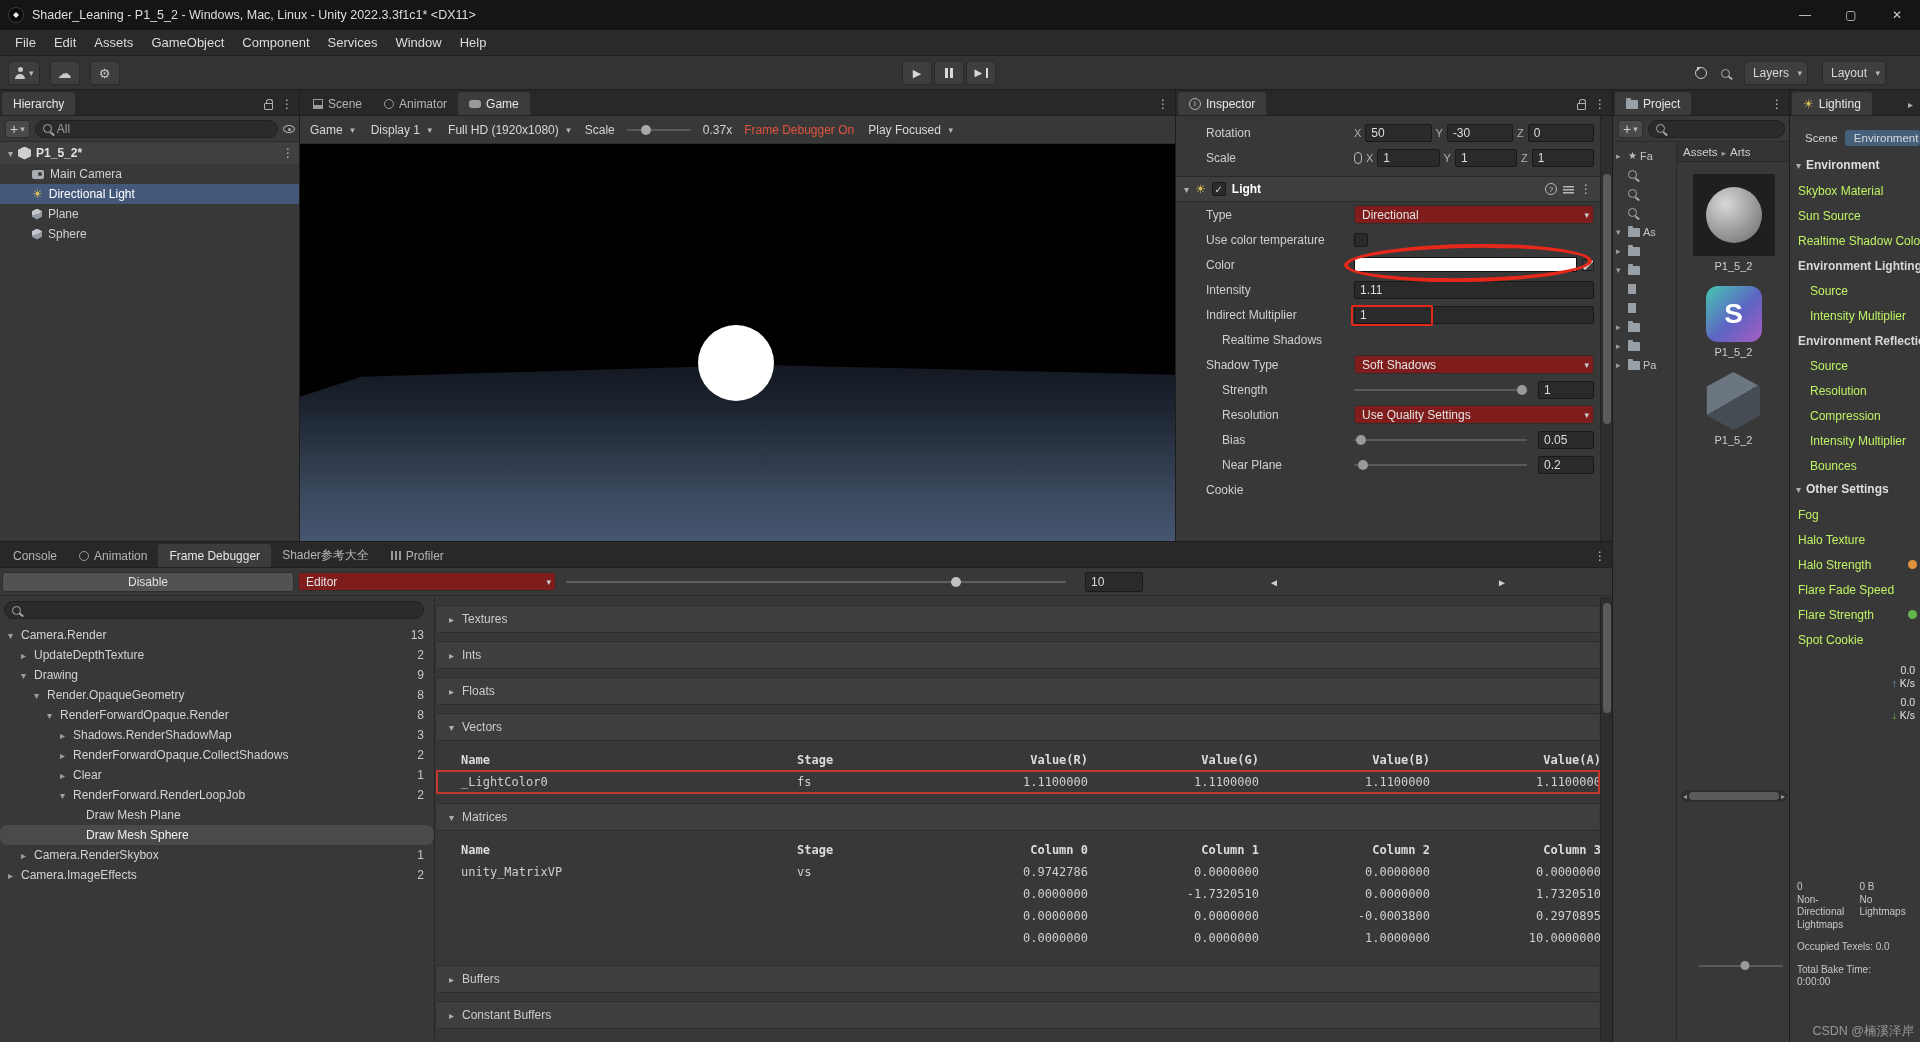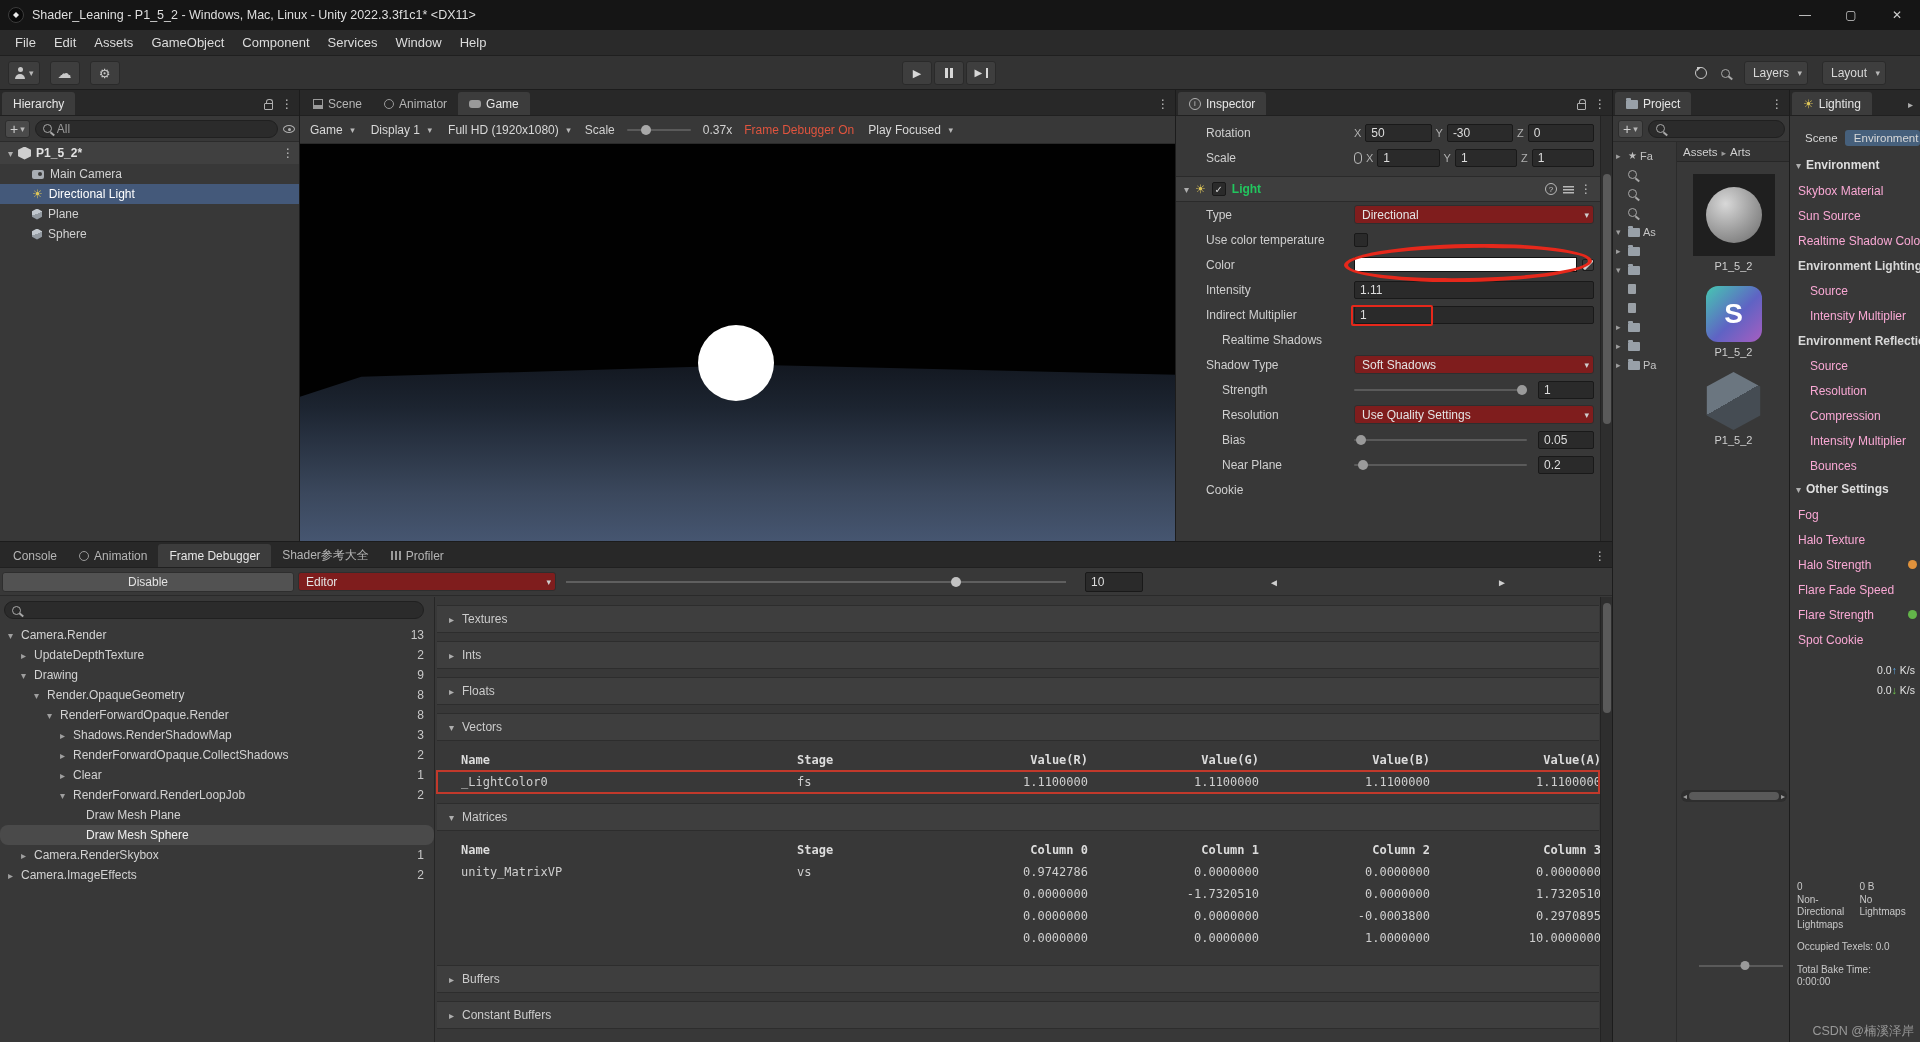--- a/index.html
+++ b/index.html
@@ -126,21 +126,21 @@
   .vec3 { gap:4px; }
   .axis-l { color:#b0b0b0; font-size:11px; flex:none; }
   .numfield { background:#2a2a2a; border:1px solid #191919; border-radius:2px; height:18px; padding:0 5px; display:flex; align-items:center; color:#dedede; min-width:0; }
   .vec3 .numfield { flex:1; }
   .grow { flex:1; }
   .dd { background:#7f1d1d; border:1px solid #2e2e2e; border-radius:3px; height:19px; display:flex; align-items:center; padding:0 16px 0 7px; position:relative; color:#e4e4e4; white-space:nowrap; overflow:hidden; }
   .dd::after { content:"▾"; position:absolute; right:4px; font-size:9px; color:#cfcfcf; }
   .checkbox { width:14px; height:14px; background:#2a2a2a; border:1px solid #191919; border-radius:2px; display:flex; align-items:center; justify-content:center; flex:none; }
   .checkbox.checked::after { content:"✓"; color:#d8d8d8; font-size:10px; }
   .comp-header { display:flex; align-items:center; gap:6px; height:26px; padding:0 8px; border-top:1px solid #2a2a2a; border-bottom:1px solid #2a2a2a; background:#3e3e3e; margin-top:6px; }
-  .comp-title { font-weight:bold; color:#22c55e; }
+  .comp-title { font-weight:bold; color:#ffffff; }
   .color-swatch { flex:1; height:15px; background:#fff; border:1px solid #111; }
   .uslider { position:relative; flex:1; height:2px; background:#5a5a5a; border-radius:1px; margin-right:6px; }
   .uslider .knob { position:absolute; top:-4px; width:10px; height:10px; border-radius:50%; background:#9a9a9a; transform:translateX(-50%); }
   .slider-val { width:56px; flex:none; }
   .vscroll { position:absolute; top:26px; bottom:0; right:0; width:13px; background:#2e2e2e; border-left:1px solid #232323; }
   .vscroll .thumb { position:absolute; left:2px; right:2px; border-radius:6px; background:#5a5a5a; }
   .ann { position:absolute; border:3px solid #e6281b; pointer-events:none; z-index:5; }
   #ann-color { left:168px; top:128px; width:248px; height:38px; border-width:4px; border-radius:50%; transform:rotate(-1deg); }
   #ann-intensity { left:175px; top:189px; width:82px; height:21px; border-width:2px; border-radius:2px; }
 
@@ -190,25 +190,25 @@
   .proj-hscroll .hthumb { flex:1; height:8px; margin:0 2px; background:#5a5a5a; border-radius:4px; }
   .proj-zoom { position:absolute; left:86px; width:84px; top:875px; height:2px; background:#5a5a5a; }
   .proj-zoom .knob { position:absolute; top:-4px; left:55%; width:9px; height:9px; border-radius:50%; background:#9a9a9a; transform:translateX(-50%); }
 
   
   .lt-content { position:absolute; top:26px; left:0; right:0; bottom:0; overflow:hidden; }
   .lt-tabs { display:flex; gap:2px; margin:14px 0 12px 6px; }
   .lt-tab { padding:2px 9px; border-radius:3px; font-size:11.5px; color:#d8d8d8; white-space:nowrap; overflow:hidden; }
   .lt-tab.active { background:#46607c; }
   .lt-header { font-weight:bold; color:#dedede; margin:4px 0 6px 6px; display:flex; gap:5px; align-items:center; }
-  .lt-row { height:25px; display:flex; align-items:center; gap:4px; padding-left:calc(8px + var(--ind,0)*12px); white-space:nowrap; overflow:hidden; color:#f9a8d4; }
+  .lt-row { height:25px; display:flex; align-items:center; gap:4px; padding-left:calc(8px + var(--ind,0)*12px); white-space:nowrap; overflow:hidden; color:#bef264; }
   .lt-row.subhead { font-weight:bold; color:#d8d8d8; }
   .lt-dot { width:9px; height:9px; border-radius:50%; margin-left:auto; margin-right:3px; flex:none; }
   .lt-net { margin:12px 5px 0 0; display:flex; flex-direction:column; align-items:flex-end; gap:7px; font-size:10.5px; color:#e0e0e0; }
-  .net-item { display:flex; flex-direction:row; align-items:flex-end; line-height:1.2; }
+  .net-item { display:flex; flex-direction:column; align-items:flex-end; line-height:1.2; }
   .arrow-up { color:#57a7e8; } .arrow-down { color:#6cc24a; }
   .lt-stats { position:absolute; left:7px; right:4px; top:765px; font-size:10px; color:#c8c8c8; line-height:1.25; }
   .lt-stats-grid { display:grid; grid-template-columns:1fr 1fr; column-gap:6px; }
   .lt-texels { margin-top:10px; }
   .lt-bake { margin-top:10px; }
 
   #watermark { position:absolute; right:6px; bottom:2px; font-size:12.5px; color:rgba(215,215,215,.6); z-index:9; }
 </style>
 </head>
 <body>

